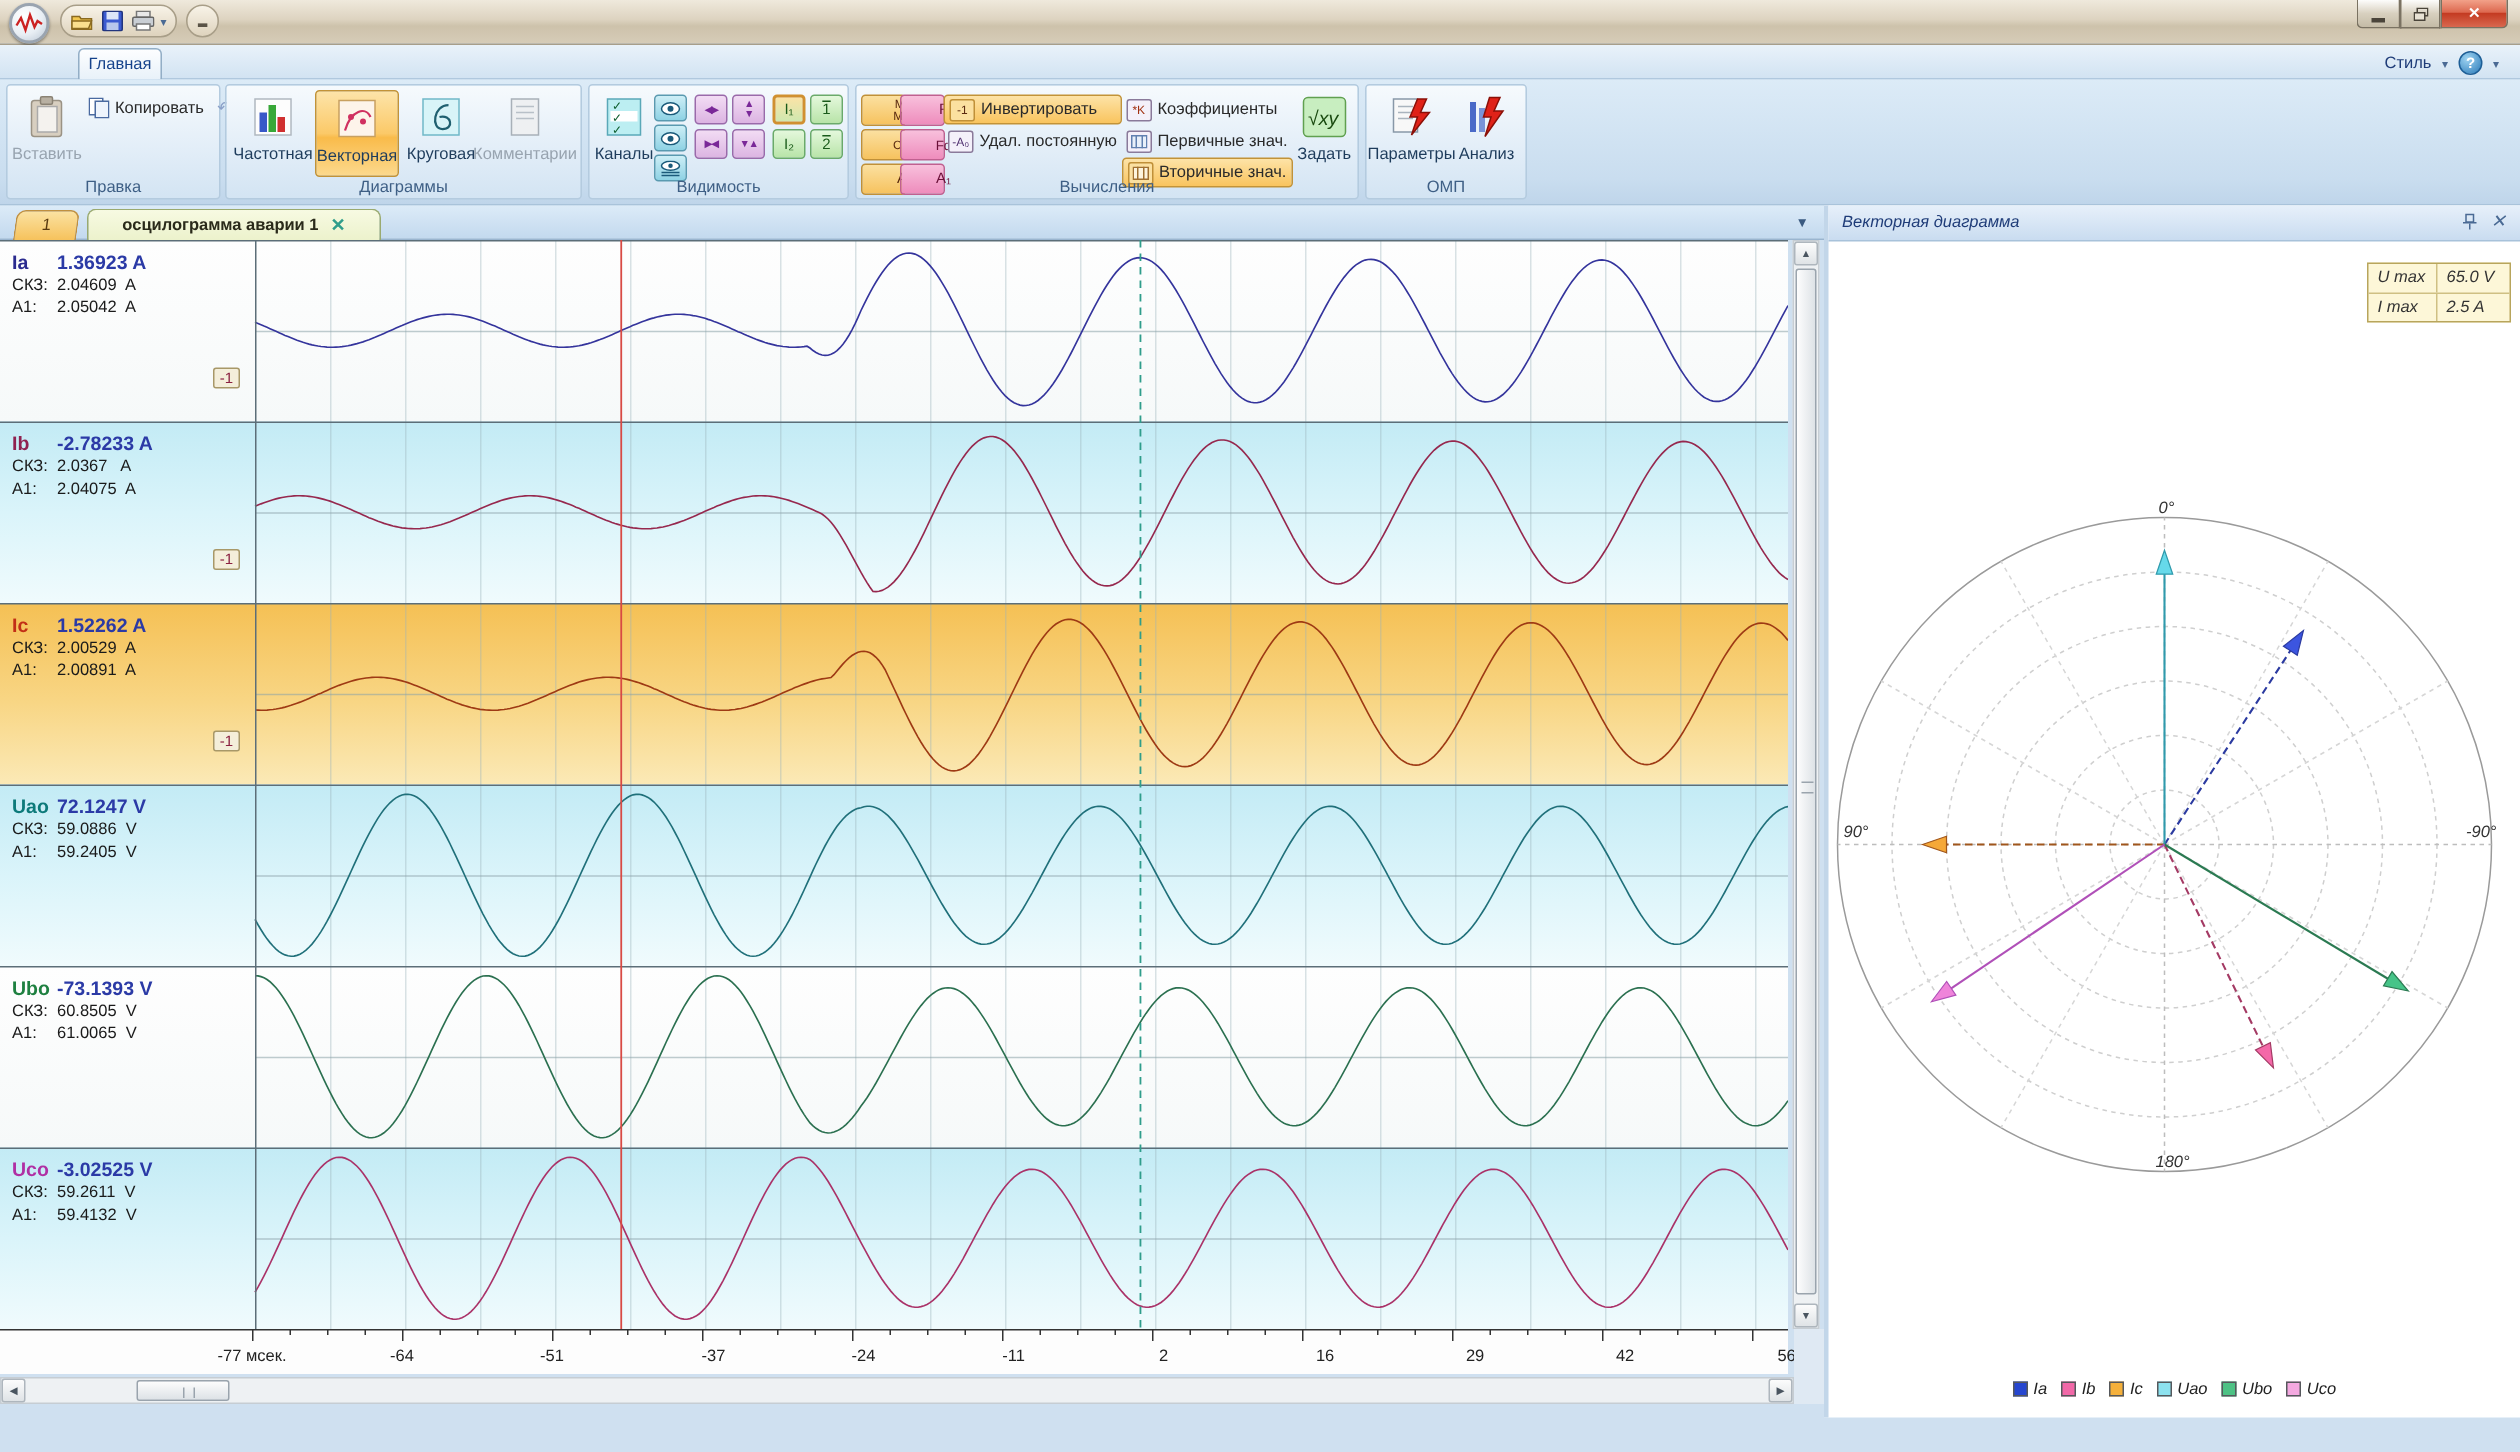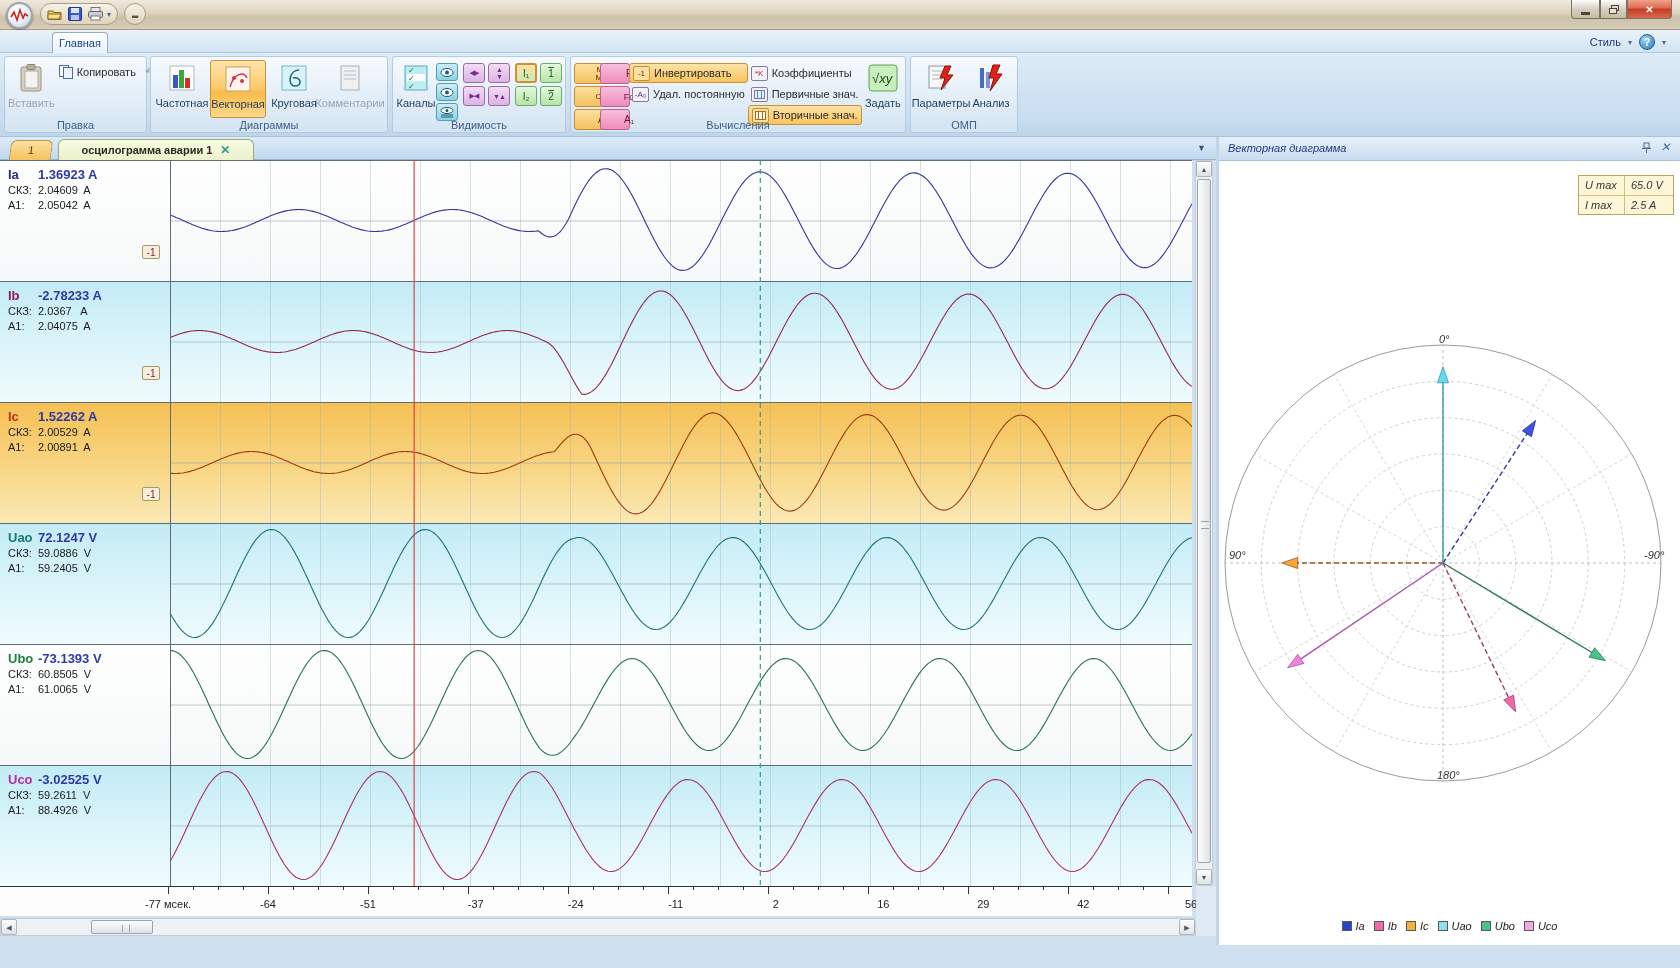--- a/index.html
+++ b/index.html
@@ -513,21 +513,21 @@
           <div class="ch-label">
             <div class="ch-line1"><span class="ch-name" style="color:#1e8040">Ubo</span><span class="ch-val">-73.1393 V</span></div>
             <div class="ch-line2"><span class="ch-sub">СКЗ:</span><span>60.8505  V</span></div>
             <div class="ch-line2"><span class="ch-sub">A1:</span><span>61.0065  V</span></div>
           </div>
         </div>
         <div class="ch-row bg-cyan" style="top: 605px;">
           <div class="ch-label">
             <div class="ch-line1"><span class="ch-name" style="color:#b02fa4">Uco</span><span class="ch-val">-3.02525 V</span></div>
             <div class="ch-line2"><span class="ch-sub">СКЗ:</span><span>59.2611  V</span></div>
-            <div class="ch-line2"><span class="ch-sub">A1:</span><span>88.4926  V</span></div>
+            <div class="ch-line2"><span class="ch-sub">A1:</span><span>59.4132  V</span></div>
           </div>
         </div>
       </div>
     <svg id="wave-svg" viewBox="0 0 1192 726">
         <line x1="220.5" y1="0" x2="220.5" y2="726" stroke="#9ab4ba" stroke-opacity="0.38"></line>
         <line x1="270.5" y1="0" x2="270.5" y2="726" stroke="#9ab4ba" stroke-opacity="0.38"></line>
         <line x1="320.5" y1="0" x2="320.5" y2="726" stroke="#9ab4ba" stroke-opacity="0.38"></line>
         <line x1="370.5" y1="0" x2="370.5" y2="726" stroke="#9ab4ba" stroke-opacity="0.38"></line>
         <line x1="420.5" y1="0" x2="420.5" y2="726" stroke="#9ab4ba" stroke-opacity="0.38"></line>
         <line x1="470.5" y1="0" x2="470.5" y2="726" stroke="#9ab4ba" stroke-opacity="0.38"></line>

